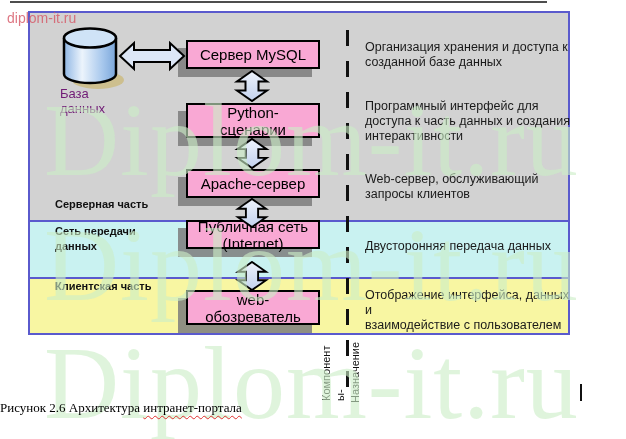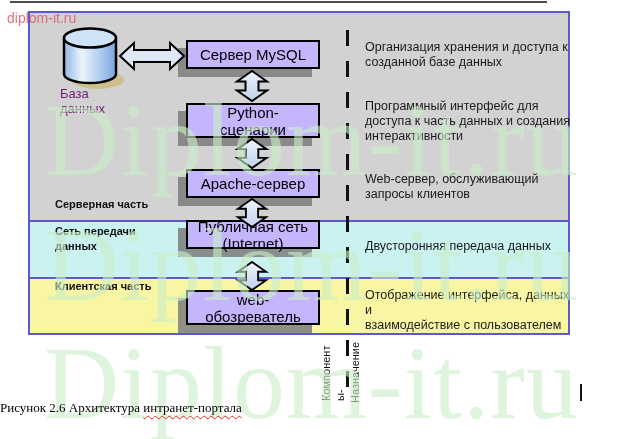--- a/index.html
+++ b/index.html
@@ -11,21 +11,21 @@
   
   .frame{position:absolute;left:28px;top:11px;width:542px;height:324px;
     border:2px solid #5a5acd;box-sizing:border-box;z-index:1;}
   .zone{position:absolute;left:0;width:100%;box-sizing:border-box;}
   .zone-server{top:0;height:207px;background:#d2d2d2;}
   .zone-network{top:207px;height:59px;background:#c9f2f1;border-top:2px solid #5a5acd;border-bottom:2px solid #5a5acd;}
   .zone-client{top:266px;height:54px;background:#f8f6a2;}
   .zone-label{position:absolute;font-size:11px;font-weight:bold;color:#111;
     line-height:15px;white-space:pre-line;z-index:2;}
   
-  .cbox{position:absolute;left:186px;width:134px;background:#c4b5fd;border:2px solid #000;
+  .cbox{position:absolute;left:186px;width:134px;background:#f9a8d4;border:2px solid #000;
     box-sizing:border-box;display:flex;align-items:center;justify-content:center;text-align:center;
     font-size:15px;line-height:17px;color:#000;white-space:pre-line;
     box-shadow:-8px 8px 0 rgba(125,125,125,0.85);z-index:2;}
   .box-mysql{top:40px;height:29px;}
   .box-python{top:103px;height:35px;}
   .box-apache{top:169px;height:29px;text-align:right;}
   .box-internet{top:220px;height:29px;}
   .box-browser{top:290px;height:35px;}
   
   .varrow{position:absolute;left:233px;width:38px;z-index:3;}

